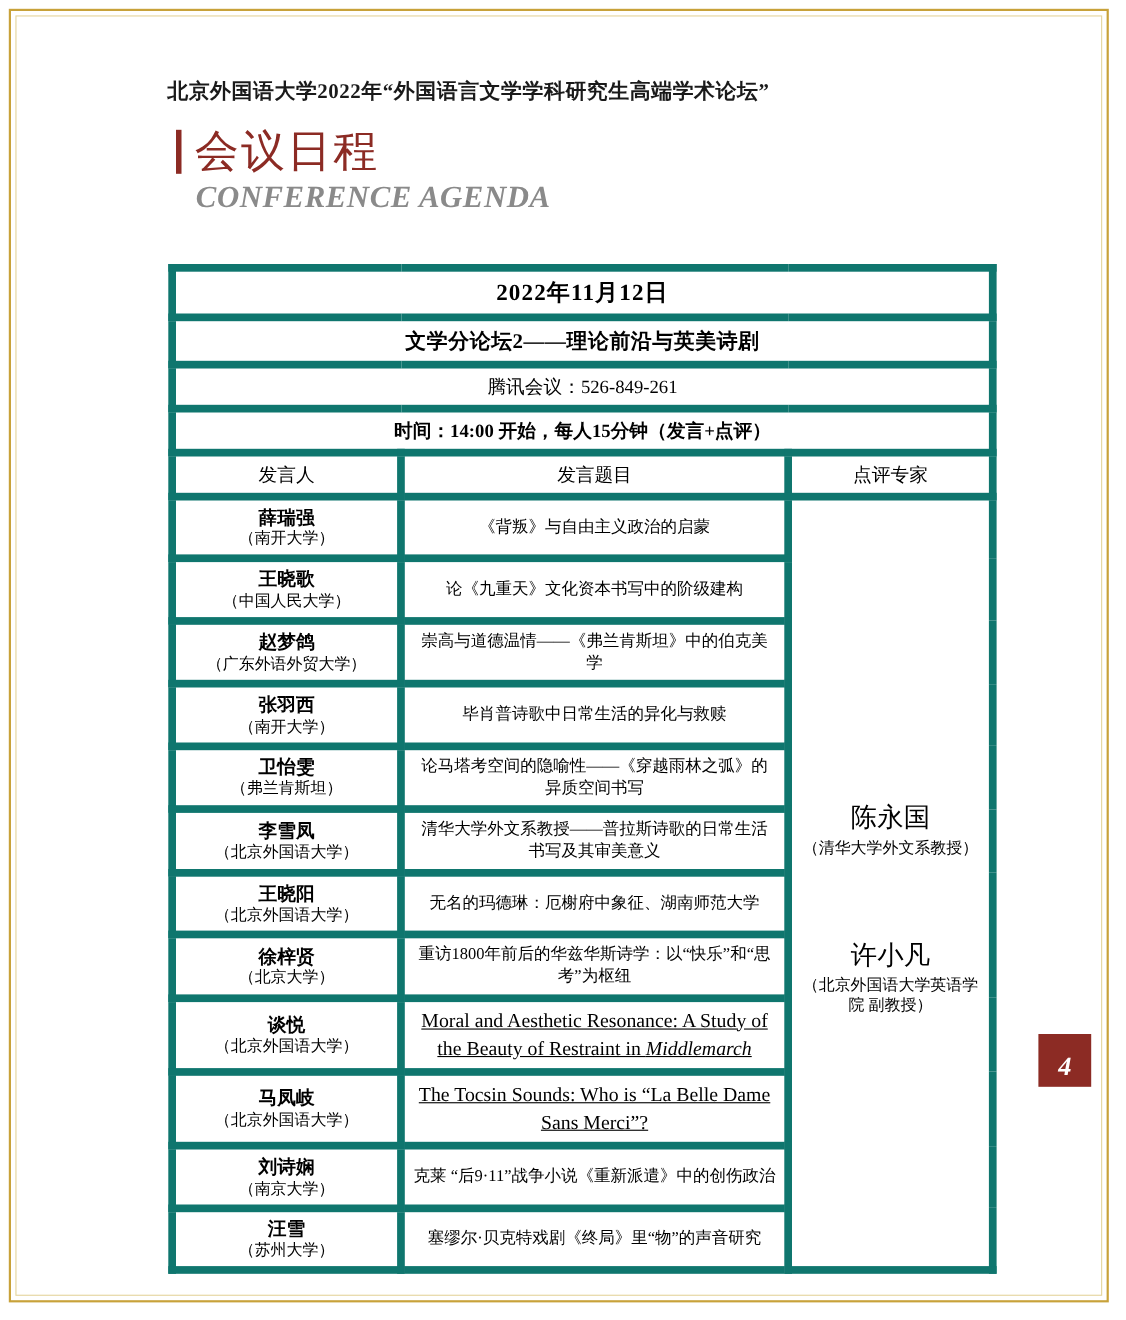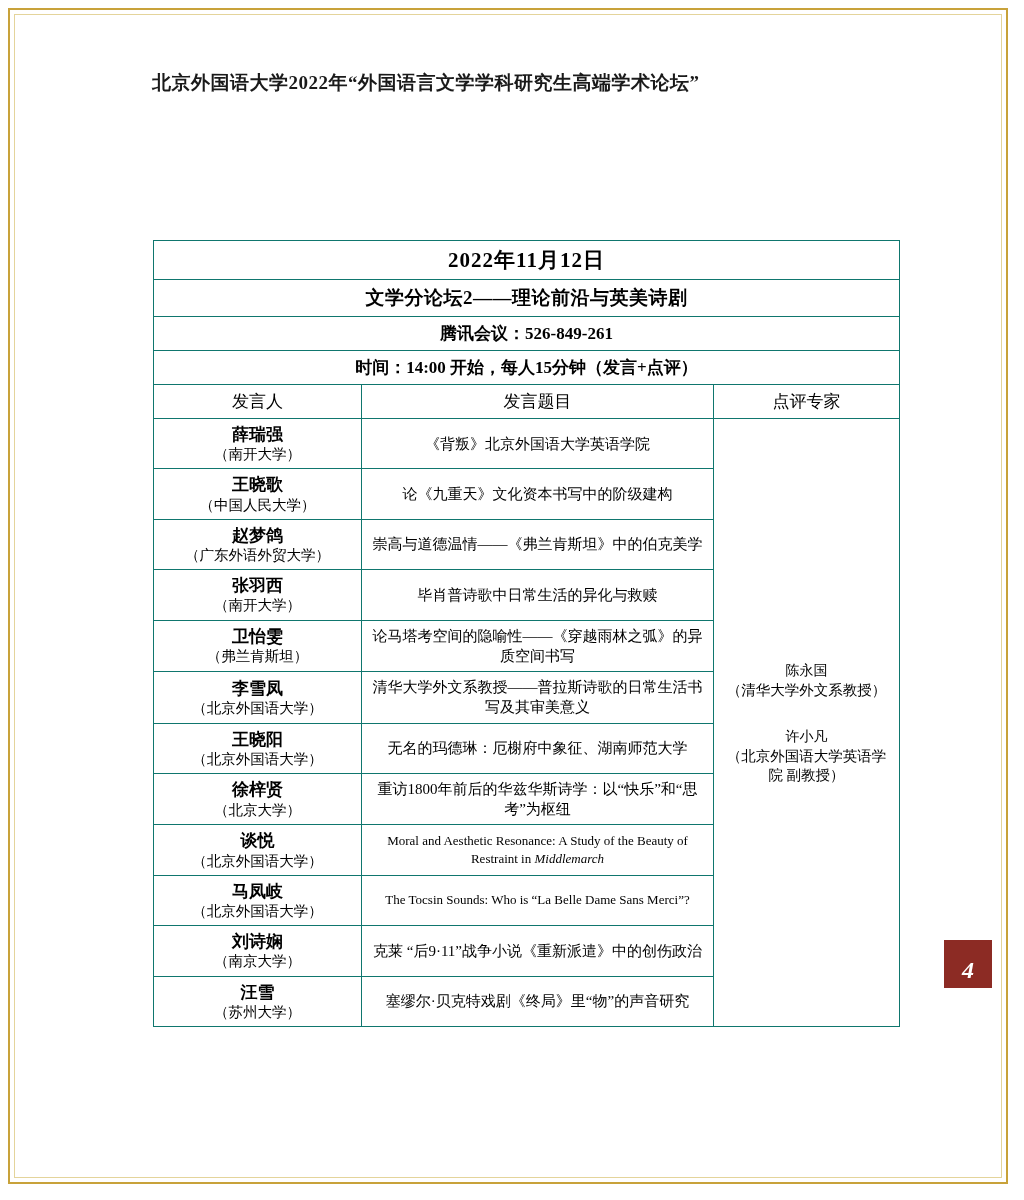--- a/index.html
+++ b/index.html
@@ -92,21 +92,21 @@
 
   table.agenda {
     position: absolute;
     left: 153px;
     top: 240px;
     width: 746px;
     border-collapse: collapse;
     table-layout: fixed;
   }
   table.agenda td {
-    border: 1px solid #0f766e;
+    border: 7px solid #0f766e;
     padding: 5px 8px;
     vertical-align: middle;
     text-align: center;
     font-family: "Liberation Serif", serif;
     color: #000000;
   }
   .row-date td {
     font-size: 21px;
     font-weight: bold;
     padding: 10px 8px;
@@ -114,21 +114,21 @@
   }
   .row-forum td {
     font-size: 19px;
     font-weight: bold;
     padding: 9px 8px;
     border-bottom: none;
     letter-spacing: 0.5px;
   }
   .row-meeting td {
     font-size: 17px;
-    font-weight: bold;
+    font-weight: normal;
     border-top: none;
     border-bottom: none;
     padding: 6px 8px;
   }
   .row-time td {
     font-size: 17px;
     font-weight: bold;
     border-top: none;
     padding: 6px 8px 8px 8px;
   }
@@ -147,31 +147,33 @@
   }
   .speaker-aff {
     font-size: 14.5px;
     line-height: 1.25;
   }
   .topic {
     font-size: 15px;
     line-height: 1.35;
   }
   .topic-en {
-    font-size: 13px;
+    font-size: 18px;
     line-height: 1.4;
+    text-decoration: underline;
   }
   .topic-en i { font-style: italic; }
 
   .expert-cell {
     font-size: 17px;
     line-height: 1.5;
   }
   .expert-name {
-    font-size: 14px;
+    font-size: 24px;
+    margin-top: 44px;
   }
   .expert-aff {
     font-size: 14.5px;
     line-height: 1.3;
   }
   .expert-gap { height: 26px; }
 
   .page-num {
     position: absolute;
     right: 32px;
@@ -194,20 +196,27 @@
 </head>
 <body>
 
 <div class="page-frame"></div>
 <div class="page-frame-inner"></div>
 
 <div class="content">
 
   <div class="kicker">北京外国语大学2022年“外国语言文学学科研究生高端学术论坛”</div>
 
+  <div class="title-wrap">
+    <div class="title-cn">
+      <span class="title-bar"></span>
+      <span class="title-cn-text">会议日程</span>
+    </div>
+    <div class="title-en">CONFERENCE AGENDA</div>
+  </div>
 
   <table class="agenda">
     <colgroup>
       <col class="col-speaker">
       <col class="col-topic">
       <col class="col-expert">
     </colgroup>
     <tbody>
       <tr class="row-date">
         <td colspan="3">2022年11月12日</td>
@@ -225,21 +234,21 @@
         <td>发言人</td>
         <td>发言题目</td>
         <td>点评专家</td>
       </tr>
 
       <tr>
         <td>
           <div class="speaker-name">薛瑞强</div>
           <div class="speaker-aff">（南开大学）</div>
         </td>
-        <td class="topic">《背叛》北京外国语大学英语学院</td>
+        <td class="topic">《背叛》与自由主义政治的启蒙</td>
         <td class="expert-cell" rowspan="12">
           <div class="expert-name">陈永国</div>
           <div class="expert-aff">（清华大学外文系教授）</div>
           <div class="expert-gap"></div>
           <div class="expert-name">许小凡</div>
           <div class="expert-aff">（北京外国语大学英语学院 副教授）</div>
         </td>
       </tr>
 
       <tr>

